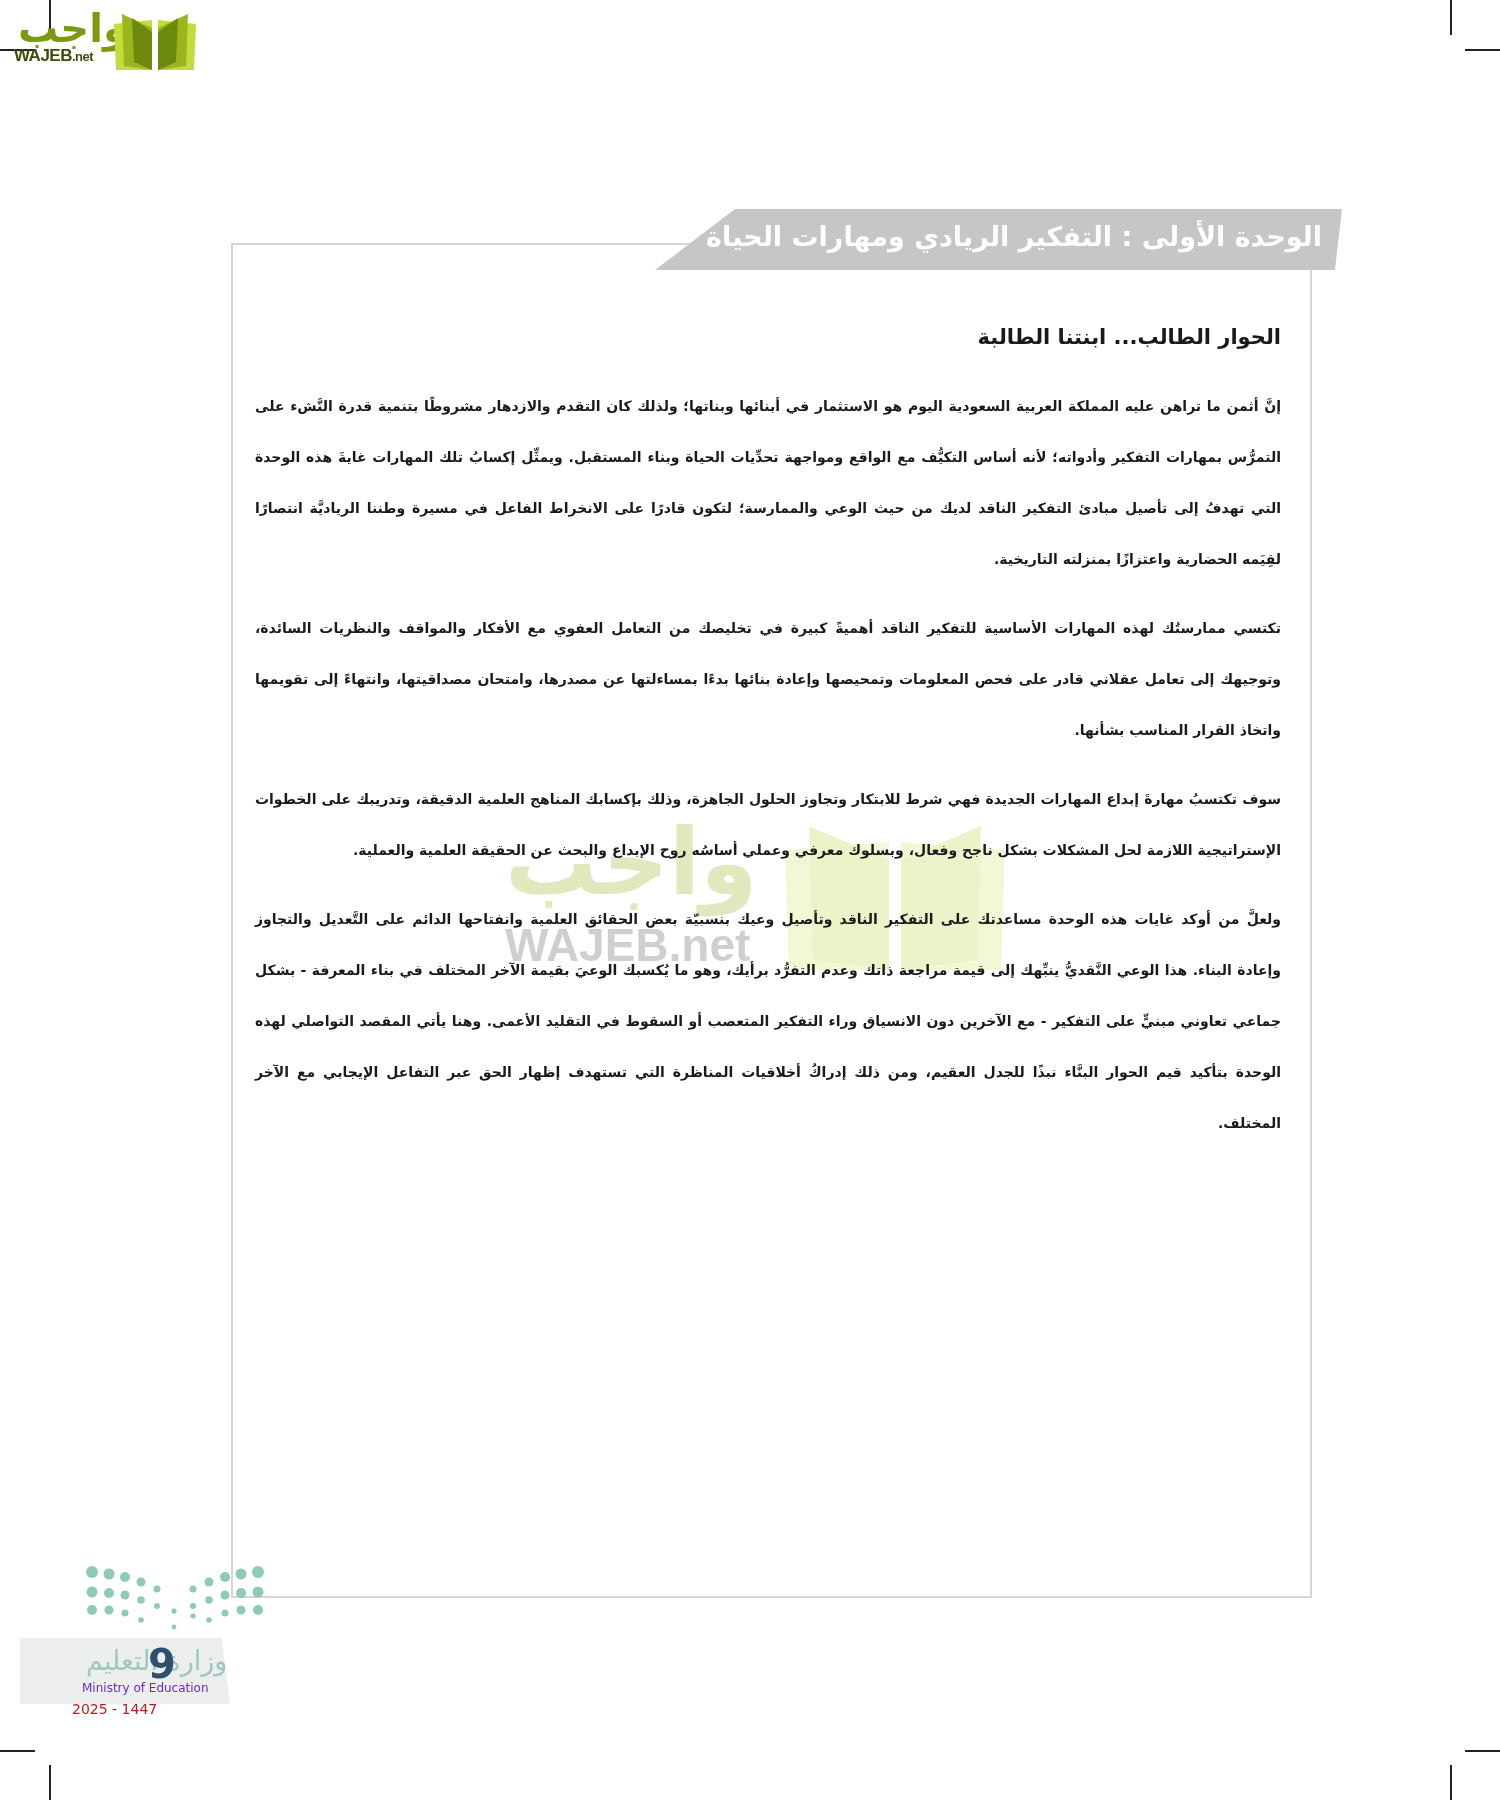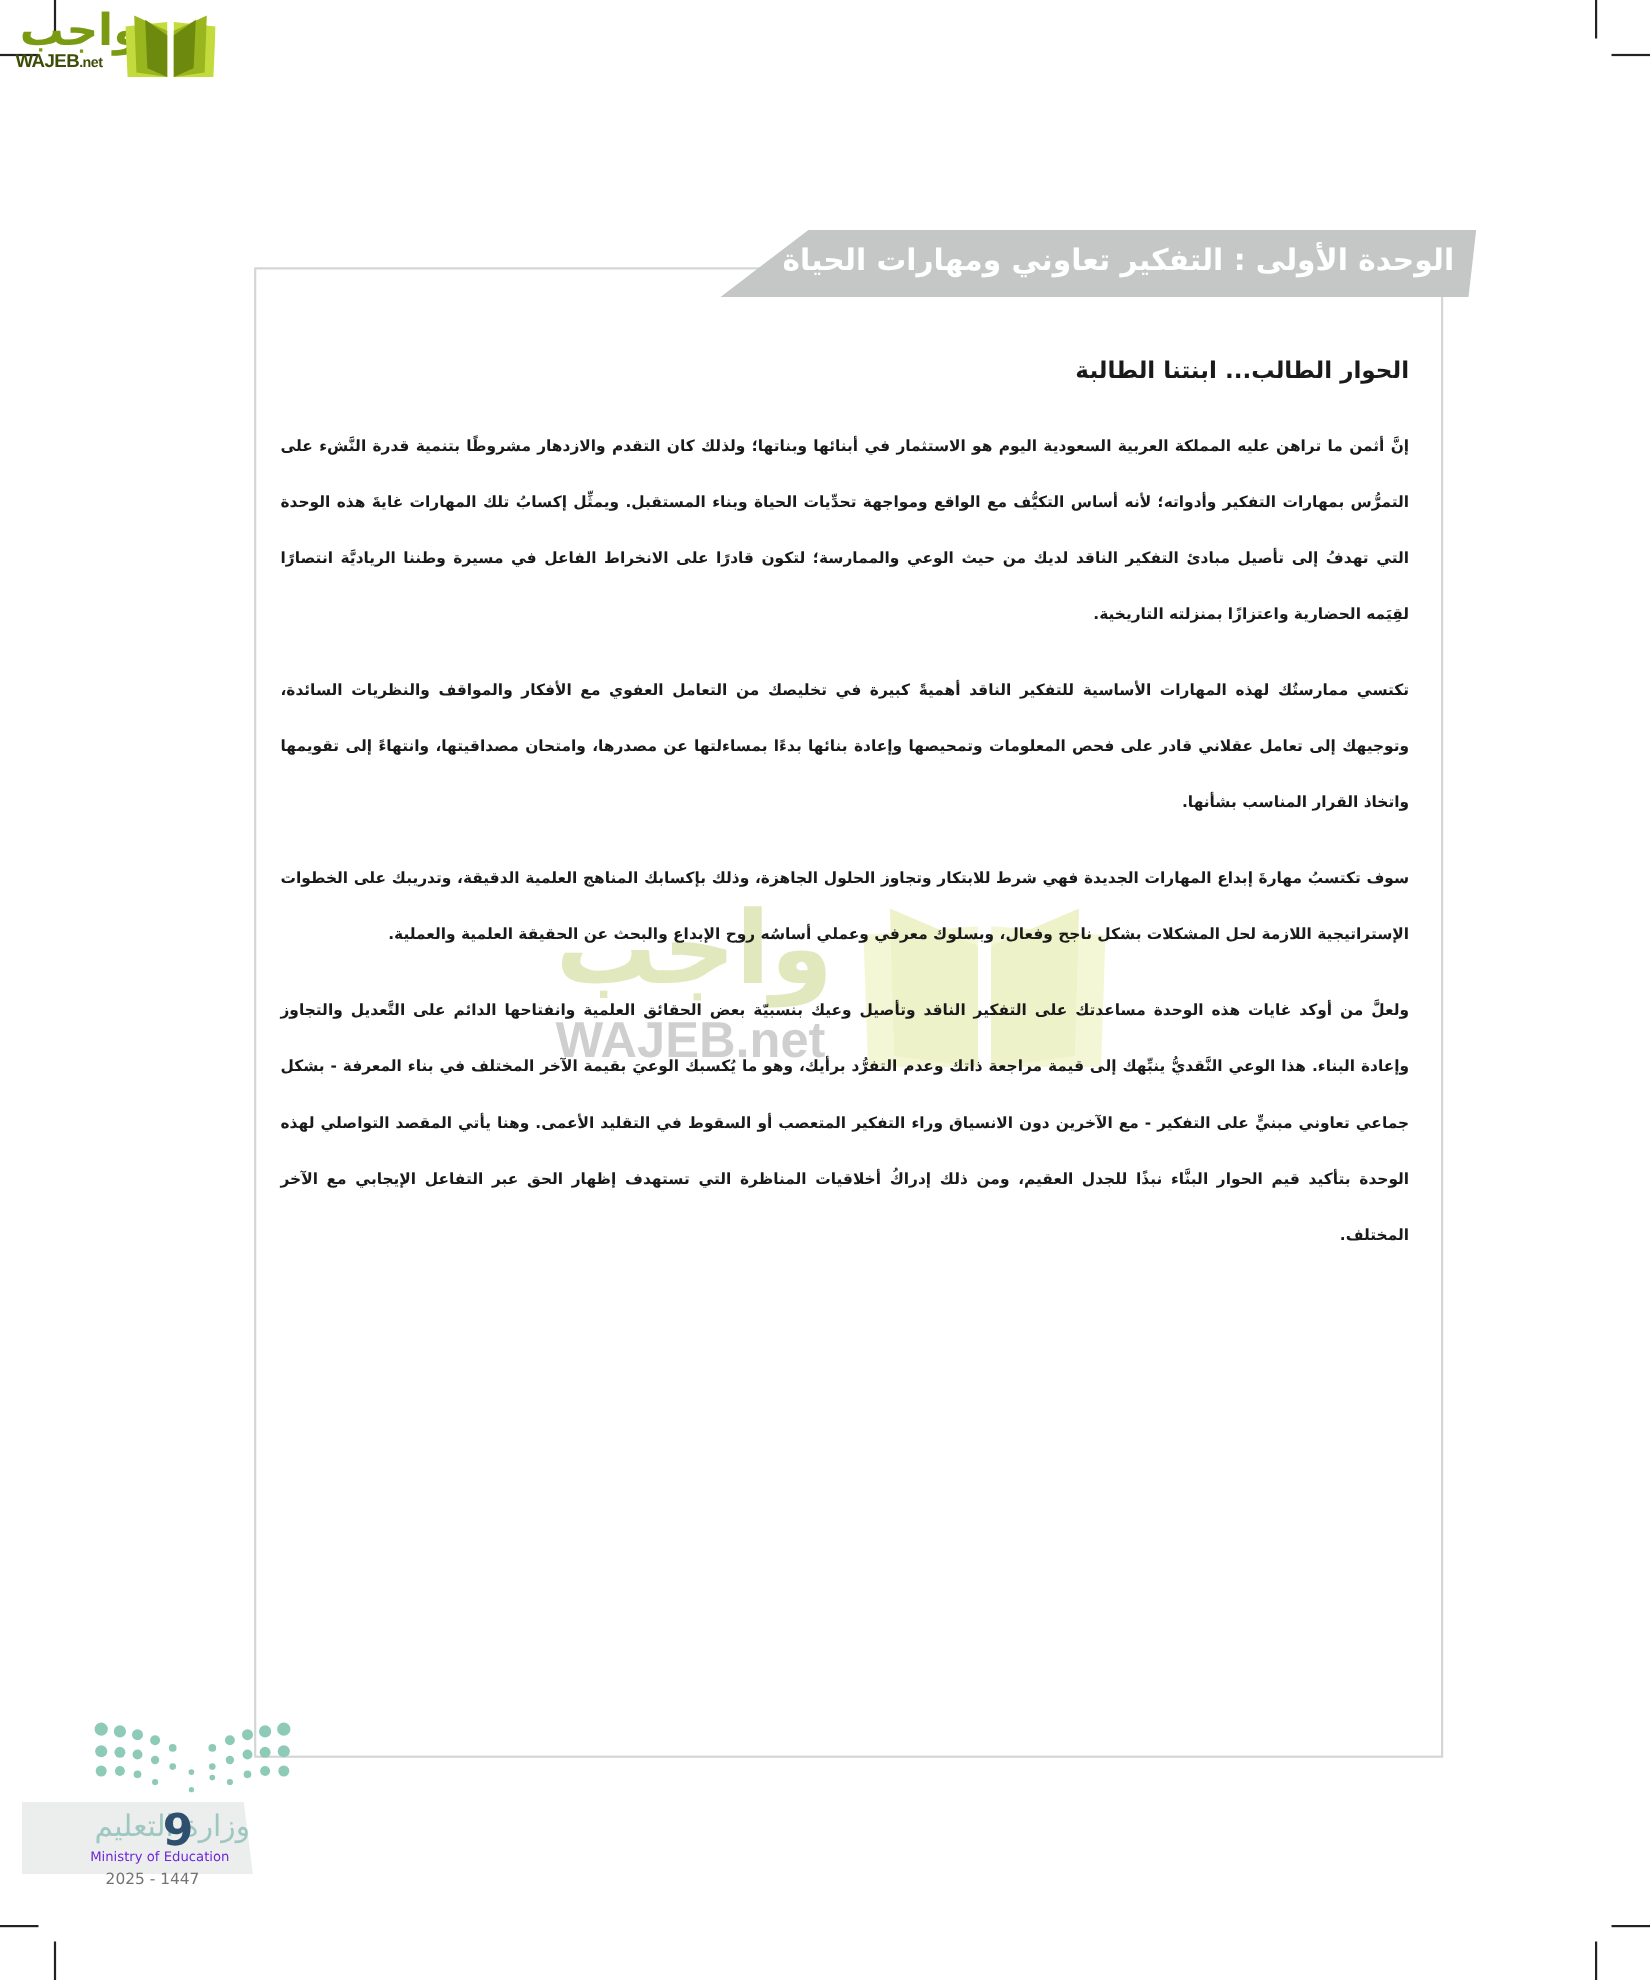--- a/index.html
+++ b/index.html
@@ -34,21 +34,21 @@
     .wm-word { position: absolute; left: 0; top: -12px; font-family: "DejaVu Sans", sans-serif; font-weight: bold; font-size: 92px; color: #9ab01a; direction: rtl; line-height: 110px; }
     .wm-net { position: absolute; left: 0; top: 100px; font-family: "Liberation Sans", sans-serif; font-weight: bold; font-size: 46px; color: #555; line-height: 50px; }
     .wm-book { position: absolute; left: 280px; top: 0; }
 
     
     .ministry { position: absolute; left: 20px; top: 1560px; width: 260px; height: 180px; }
     .ministry-dots { position: absolute; left: 60px; top: 0; }
     .ministry-plate { position: absolute; left: 0; top: 78px; width: 210px; height: 66px; background: #eceeee; clip-path: polygon(0 0, 96% 0, 100% 100%, 0 100%); }
     .ministry-ar { position: absolute; left: 66px; top: 84px; font-family: "DejaVu Sans", sans-serif; font-size: 27px; color: #9fc7c1; direction: rtl; line-height: 34px; }
     .ministry-en { position: absolute; left: 62px; top: 118px; font-family: "DejaVu Sans", sans-serif; font-size: 12px; color: #6d28d9; line-height: 20px; }
-    .ministry-year { position: absolute; left: 76px; top: 140px; font-family: "DejaVu Sans", sans-serif; font-size: 14px; color: #737373; line-height: 18px; }
+    .ministry-year { position: absolute; left: 52px; top: 140px; font-family: "DejaVu Sans", sans-serif; font-size: 14px; color: #b91c1c; line-height: 18px; }
     .page-number { position: absolute; left: 128px; top: 76px; font-family: "DejaVu Sans", sans-serif; font-weight: bold; font-size: 40px; color: #2f4f6f; line-height: 56px; }
   </style>
 </head>
 <body>
 
 <div class="crop" style="left:49px;top:0;width:1.5px;height:35px;"></div>
 <div class="crop" style="left:0;top:49px;width:35px;height:1.5px;"></div>
 <div class="crop" style="left:1450px;top:0;width:1.5px;height:35px;"></div>
 <div class="crop" style="left:1465px;top:49px;width:35px;height:1.5px;"></div>
 <div class="crop" style="left:0;top:1750px;width:35px;height:1.5px;"></div>
@@ -68,21 +68,21 @@
     <polygon points="64,8 44,22 44,60 62,52" fill="#6d8a0e"></polygon>
   </svg>
 </div>
 
 <div class="frame"></div>
 
 <div class="band">
   <svg width="687" height="61" viewBox="0 0 687 61">
     <polygon points="80,0 687,0 680,61 0,61" fill="#c5c7c7"></polygon>
   </svg>
-  <div class="band-title">الوحدة الأولى : التفكير تعاوني ومهارات الحياة</div>
+  <div class="band-title">الوحدة الأولى : التفكير الريادي ومهارات الحياة</div>
 </div>
 
 <div class="watermark">
   <div class="wm-word">واجب</div>
   <div class="wm-net"><span>WAJEB</span><span>.net</span></div>
   <svg class="wm-book" width="220" height="150" viewBox="0 0 220 150">
     <polygon points="0,30 104,22 104,150 4,150" fill="#d8e36a"></polygon>
     <polygon points="220,30 116,22 116,150 216,150" fill="#d8e36a"></polygon>
     <polygon points="24,6 104,40 104,150 28,140" fill="#c3d23c"></polygon>
     <polygon points="196,6 116,40 116,150 192,140" fill="#c3d23c"></polygon>

